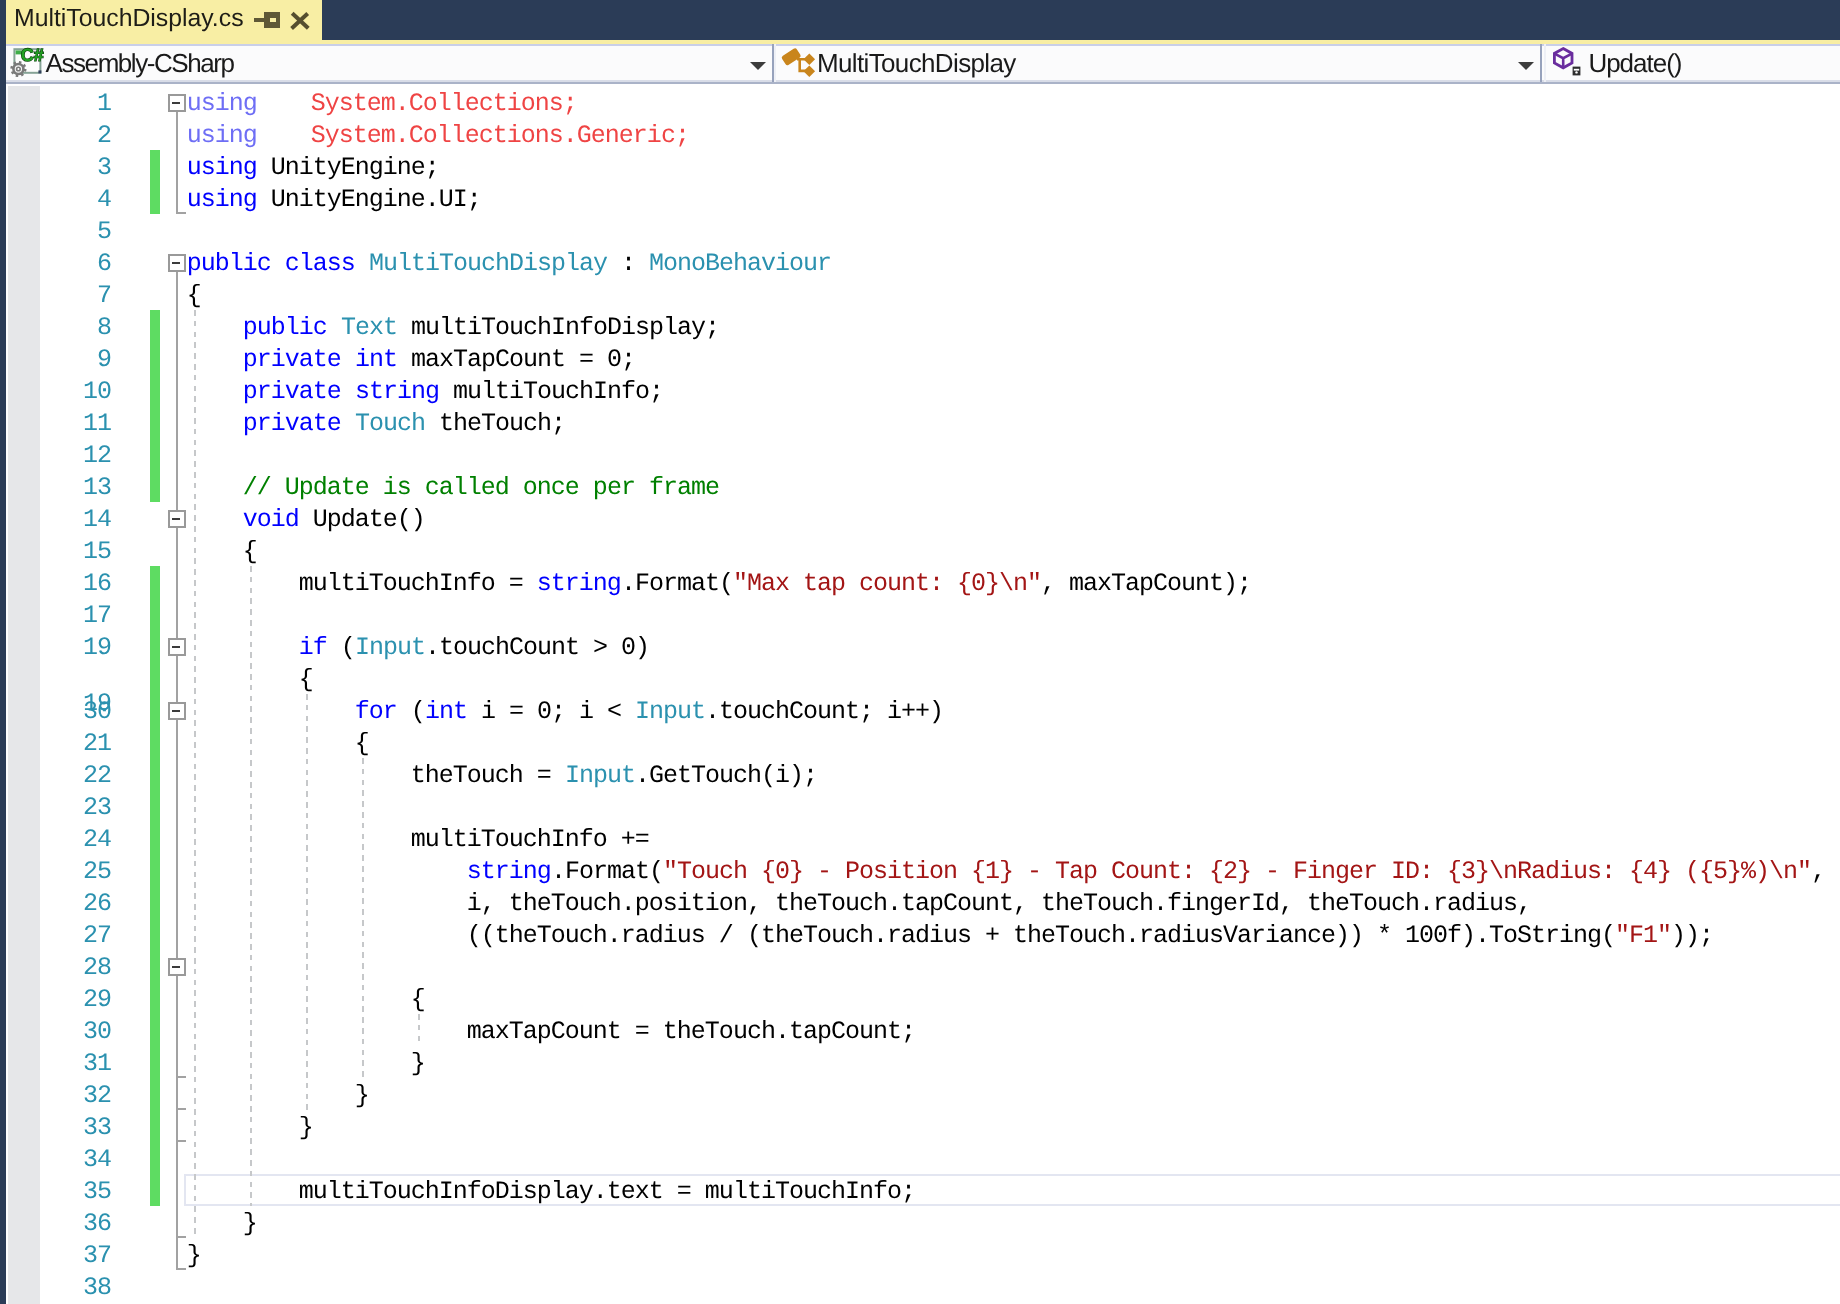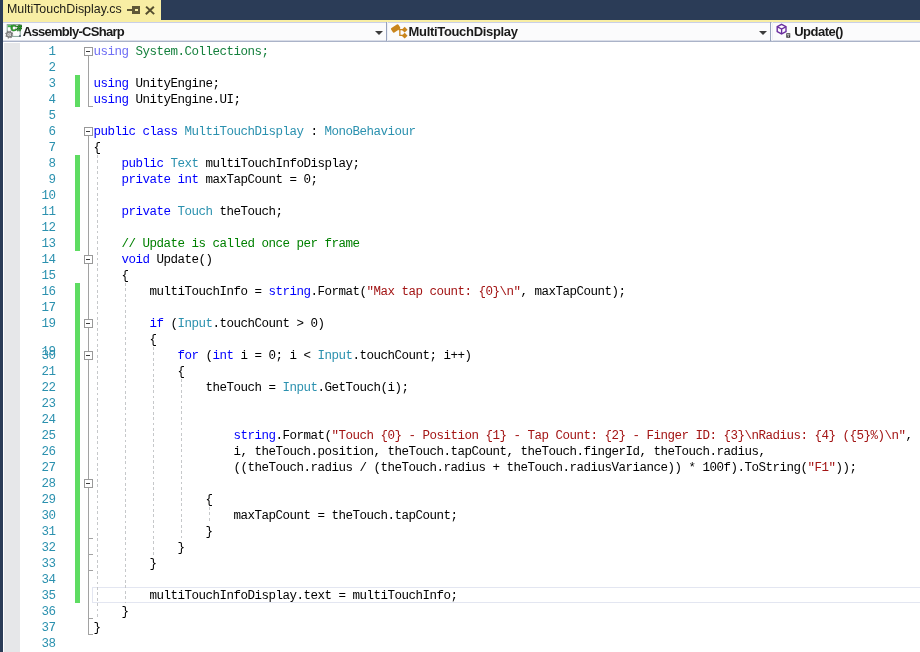--- a/index.html
+++ b/index.html
@@ -21,21 +21,21 @@
   .tx:before, .tx:after { content:""; position:absolute; left:3.4px; top:-1.0px; width:1.8px; height:10.6px; background:#554e2e; }
   .tx:before { transform:rotate(47deg); }
   .tx:after { transform:rotate(-47deg); }
   
   #nav { position:absolute; left:0; top:22px; width:920px; height:19px; background:#fbfbfc; }
   #navb1 { position:absolute; left:0; top:21.6px; width:920px; height:1px; background:#c9cfe8; }
   #navb2 { position:absolute; left:0; top:41px; width:920px; height:1px; background:#aab3c8; }
   #navb3 { position:absolute; left:0; top:40px; width:920px; height:1px; background:#d9dde8; }
   .sep { position:absolute; top:22px; width:1.2px; height:19px; background:#97a2bc; }
   .sepw { position:absolute; top:22px; width:1.5px; height:19px; background:#eef0f6; }
-  .nvtext { position:absolute; color:#1a1a1a; font-size:13px; line-height:19px; top:22px;font-weight:bold; }
+  .nvtext { position:absolute; color:#1a1a1a; font-size:13px; line-height:19px; top:22px; }
   .arr { position:absolute; top:30.5px; width:0; height:0;
          border-left:4px solid transparent; border-right:4px solid transparent; border-top:4.5px solid #3c3c3c; }
   
   #leftborder { position:absolute; left:0; top:0; width:2.5px; height:652px; background:#2b3c57; }
   #indmargin { position:absolute; left:4px; top:43px; width:16px; height:609px; background:#e6e7e9; }
   
   .ln { position:absolute; left:0; width:55.5px; text-align:right; color:#2b91af;
         font-family:"Liberation Mono",monospace; font-size:12.5px; line-height:16px; letter-spacing:-0.5px; }
   
   .gb { position:absolute; left:74.5px; width:5.2px; background:#5edc62; }
@@ -49,21 +49,21 @@
   
   #curline { position:absolute; left:91.9px; top:586.7px; width:834px; height:16.3px; border:1.6px solid #e3e6f1; }
   
   .cl { position:absolute; left:93.4px; white-space:pre; color:#000;
         font-family:"Liberation Mono",monospace; font-size:12.5px; line-height:16px; letter-spacing:-0.5px; }
   .k { color:#0000fe; }
   .t { color:#2b91af; }
   .s { color:#a31515; }
   .c { color:#008000; }
   .dk { color:#6e6ef5; }
-  .d { color:#15803d; }
+  .d { color:#ef4444;margin-left:20px; }
 </style></head>
 <body>
 <div id="root">
 
   <div id="indmargin"></div>
   <div id="curline"></div>
   <div class="ig" style="left:96.6px;top:155px;height:464px"></div>
     <div class="ig" style="left:124.6px;top:283px;height:320px"></div>
     <div class="ig" style="left:152.6px;top:347px;height:208px"></div>
     <div class="ig" style="left:180.6px;top:379px;height:160px"></div>
@@ -129,36 +129,39 @@
     <div class="ln" style="top:508.0px">30</div>
     <div class="ln" style="top:524.0px">31</div>
     <div class="ln" style="top:540.0px">32</div>
     <div class="ln" style="top:556.0px">33</div>
     <div class="ln" style="top:572.0px">34</div>
     <div class="ln" style="top:588.0px">35</div>
     <div class="ln" style="top:604.0px">36</div>
     <div class="ln" style="top:620.0px">37</div>
     <div class="ln" style="top:636.0px">38</div>
   <div class="cl" style="top:44.0px"><span class="dk">using</span><span class="d"> System.Collections;</span></div>
+    <div class="cl" style="top:60.0px"><span class="dk">using</span><span class="d"> System.Collections.Generic;</span></div>
     <div class="cl" style="top:76.0px"><span class="k">using</span> UnityEngine;</div>
     <div class="cl" style="top:92.0px"><span class="k">using</span> UnityEngine.UI;</div>
     <div class="cl" style="top:124.0px"><span class="k">public</span> <span class="k">class</span> <span class="t">MultiTouchDisplay</span> : <span class="t">MonoBehaviour</span></div>
     <div class="cl" style="top:140.0px">{</div>
     <div class="cl" style="top:156.0px">    <span class="k">public</span> <span class="t">Text</span> multiTouchInfoDisplay;</div>
     <div class="cl" style="top:172.0px">    <span class="k">private</span> <span class="k">int</span> maxTapCount = 0;</div>
+    <div class="cl" style="top:188.0px">    <span class="k">private</span> <span class="k">string</span> multiTouchInfo;</div>
     <div class="cl" style="top:236.0px">    <span class="c">// Update is called once per frame</span></div>
     <div class="cl" style="top:204.0px">    <span class="k">private</span> <span class="t">Touch</span> theTouch;</div>
     <div class="cl" style="top:252.0px">    <span class="k">void</span> Update()</div>
     <div class="cl" style="top:268.0px">    {</div>
     <div class="cl" style="top:284.0px">        multiTouchInfo = <span class="k">string</span>.Format(<span class="s">"Max tap count: {0}\n"</span>, maxTapCount);</div>
     <div class="cl" style="top:316.0px">        <span class="k">if</span> (<span class="t">Input</span>.touchCount &gt; 0)</div>
     <div class="cl" style="top:332.0px">        {</div>
     <div class="cl" style="top:348.0px">            <span class="k">for</span> (<span class="k">int</span> i = 0; i &lt; <span class="t">Input</span>.touchCount; i++)</div>
     <div class="cl" style="top:364.0px">            {</div>
     <div class="cl" style="top:380.0px">                theTouch = <span class="t">Input</span>.GetTouch(i);</div>
+    <div class="cl" style="top:412.0px">                multiTouchInfo +=</div>
     <div class="cl" style="top:428.0px">                    <span class="k">string</span>.Format(<span class="s">"Touch {0} - Position {1} - Tap Count: {2} - Finger ID: {3}\nRadius: {4} ({5}%)\n"</span>,</div>
     <div class="cl" style="top:444.0px">                    i, theTouch.position, theTouch.tapCount, theTouch.fingerId, theTouch.radius,</div>
     <div class="cl" style="top:460.0px">                    ((theTouch.radius / (theTouch.radius + theTouch.radiusVariance)) * 100f).ToString(<span class="s">"F1"</span>));</div>
     <div class="cl" style="top:492.0px">                {</div>
     <div class="cl" style="top:508.0px">                    maxTapCount = theTouch.tapCount;</div>
     <div class="cl" style="top:524.0px">                }</div>
     <div class="cl" style="top:540.0px">            }</div>
     <div class="cl" style="top:556.0px">        }</div>
     <div class="cl" style="top:588.0px">        multiTouchInfoDisplay.text = multiTouchInfo;</div>
     <div class="cl" style="top:604.0px">    }</div>

